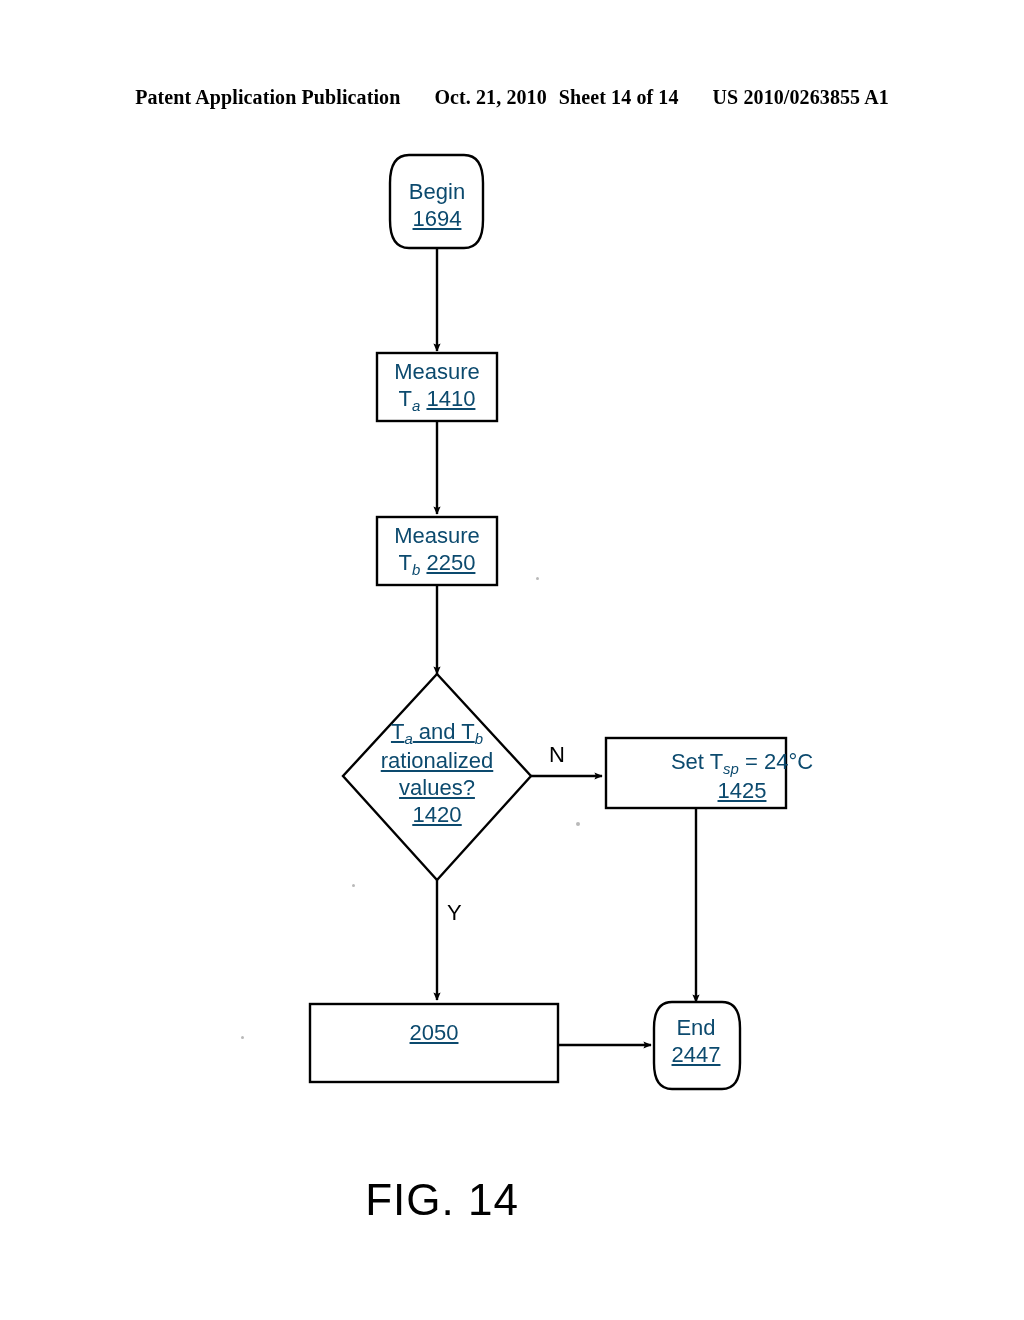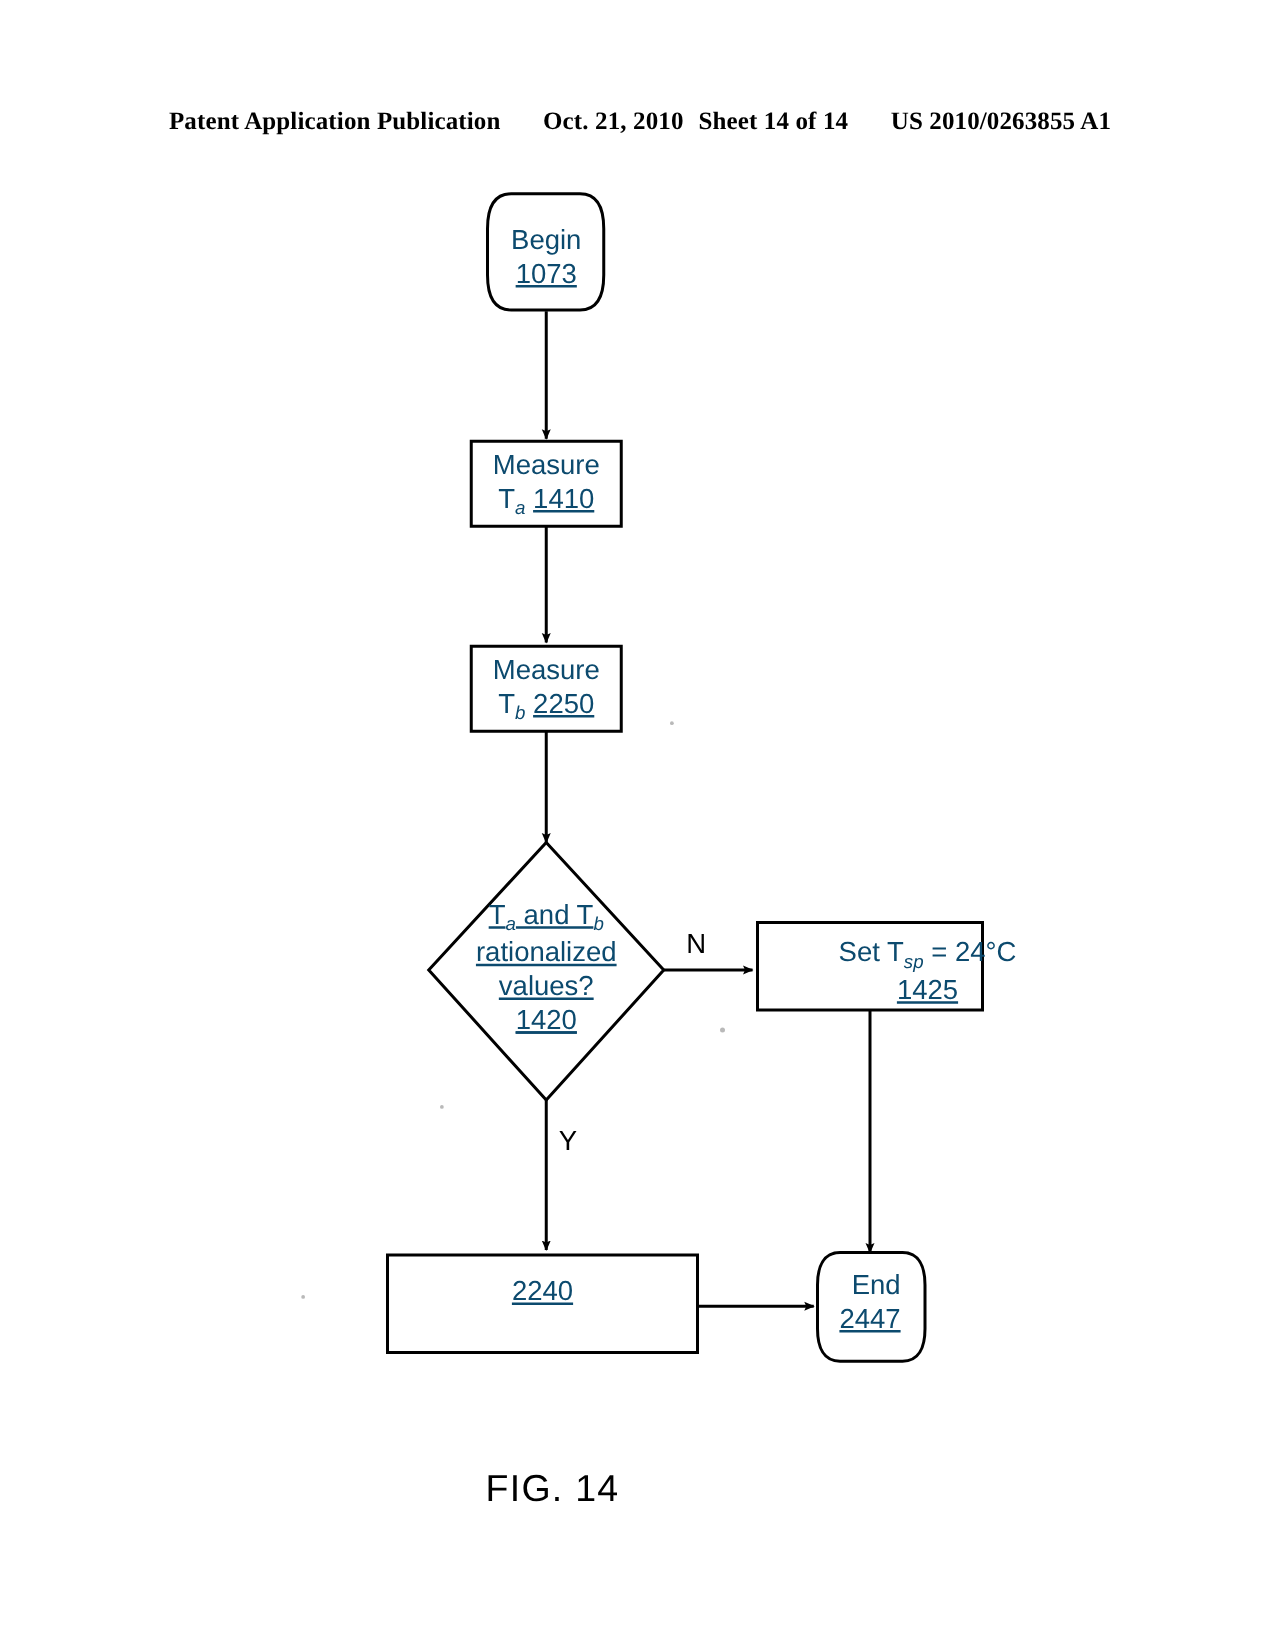--- a/index.html
+++ b/index.html
@@ -65,41 +65,41 @@
     letter-spacing: 0;
   }
 
   
   .t-begin  { left: 437px; top: 178px; transform: translateX(-50%); }
   .t-1410   { left: 437px; top: 358px; transform: translateX(-50%); }
   .t-1415   { left: 437px; top: 522px; transform: translateX(-50%); }
   .t-1420   { left: 437px; top: 718px; transform: translateX(-50%); text-decoration: underline; }
   .t-1425   { left: 696px; top: 748px; transform: translateX(-50%); margin-left: 46px; }
   .t-1430   { left: 434px; top: 1019px; transform: translateX(-50%); }
-  .t-end    { left: 696px; top: 1014px; transform: translateX(-50%); text-align: right; }
+  .t-end    { left: 696px; top: 1014px; transform: translateX(-50%); }
 
   
   .branch-label {
     position: absolute;
     font-family: "Liberation Sans", sans-serif;
     font-size: 22px;
     color: #000;
   }
   .lbl-n { left: 549px; top: 742px; }
   .lbl-y { left: 447px; top: 900px; }
 
   
   .fig-caption {
     position: absolute;
     left: 0;
     top: 1175px;
     width: 884px;
     text-align: center;
     font-family: "Liberation Sans", sans-serif;
-    font-size: 30px;
+    font-size: 44px;
     letter-spacing: 1px;
     color: #000;
   }
 
   
   .speck {
     position: absolute;
     background: #b9b9b9;
     border-radius: 50%;
     pointer-events: none;
@@ -164,21 +164,21 @@
                L 672,1089
                C 659,1089 654,1078 654,1063
                L 654,1028
                C 654,1013 659,1002 672,1002 Z"></path>
     </g>
   </svg>
 </div>
 
 <div class="node-text t-begin">
   <span class="ln">Begin</span>
-  <span class="ln ref">1073</span>
+  <span class="ln ref">1694</span>
 </div>
 
 <div class="node-text t-1410">
   <span class="ln">Measure</span>
   <span class="ln"><span>T</span><sub>a</sub>&nbsp;<span class="ref">1410</span></span>
 </div>
 
 <div class="node-text t-1415">
   <span class="ln">Measure</span>
   <span class="ln"><span>T</span><sub>b</sub>&nbsp;<span class="ref">2250</span></span>
@@ -190,21 +190,21 @@
   <span class="ln">values?</span>
   <span class="ln ref">1420</span>
 </div>
 
 <div class="node-text t-1425">
   <span class="ln"><span>Set T</span><sub>sp</sub><span> = 24°C</span></span>
   <span class="ln ref">1425</span>
 </div>
 
 <div class="node-text t-1430">
-  <span class="ln ref">2240</span>
+  <span class="ln ref">2050</span>
 </div>
 
 <div class="node-text t-end">
   <span class="ln">End</span>
   <span class="ln ref">2447</span>
 </div>
 
 <div class="branch-label lbl-n">N</div>
 <div class="branch-label lbl-y">Y</div>
 

